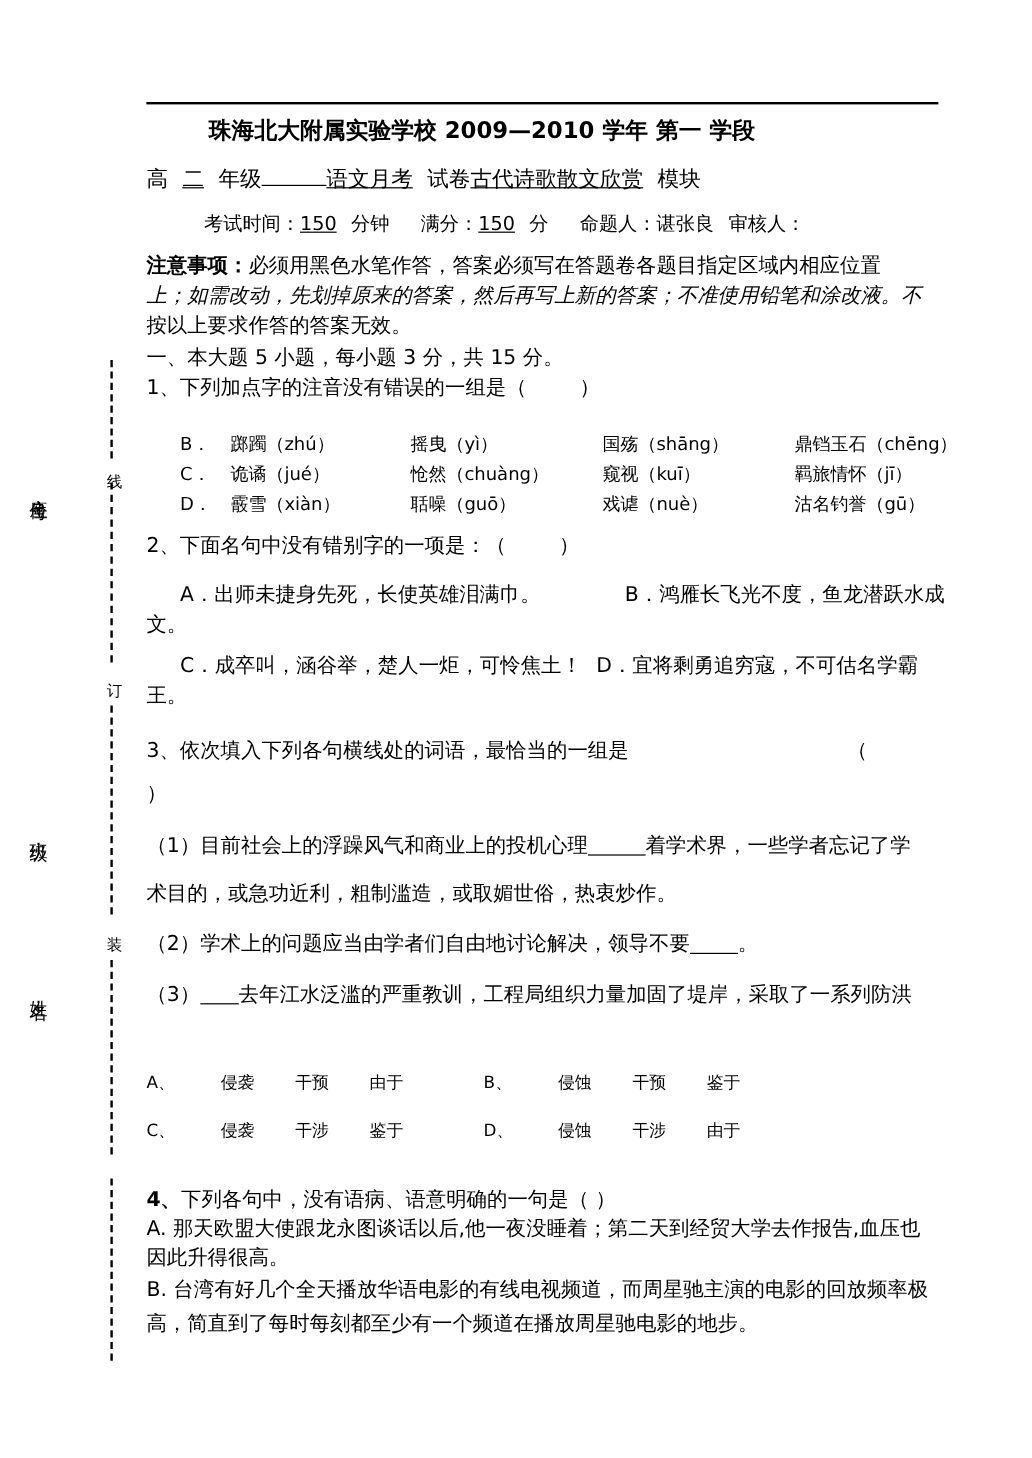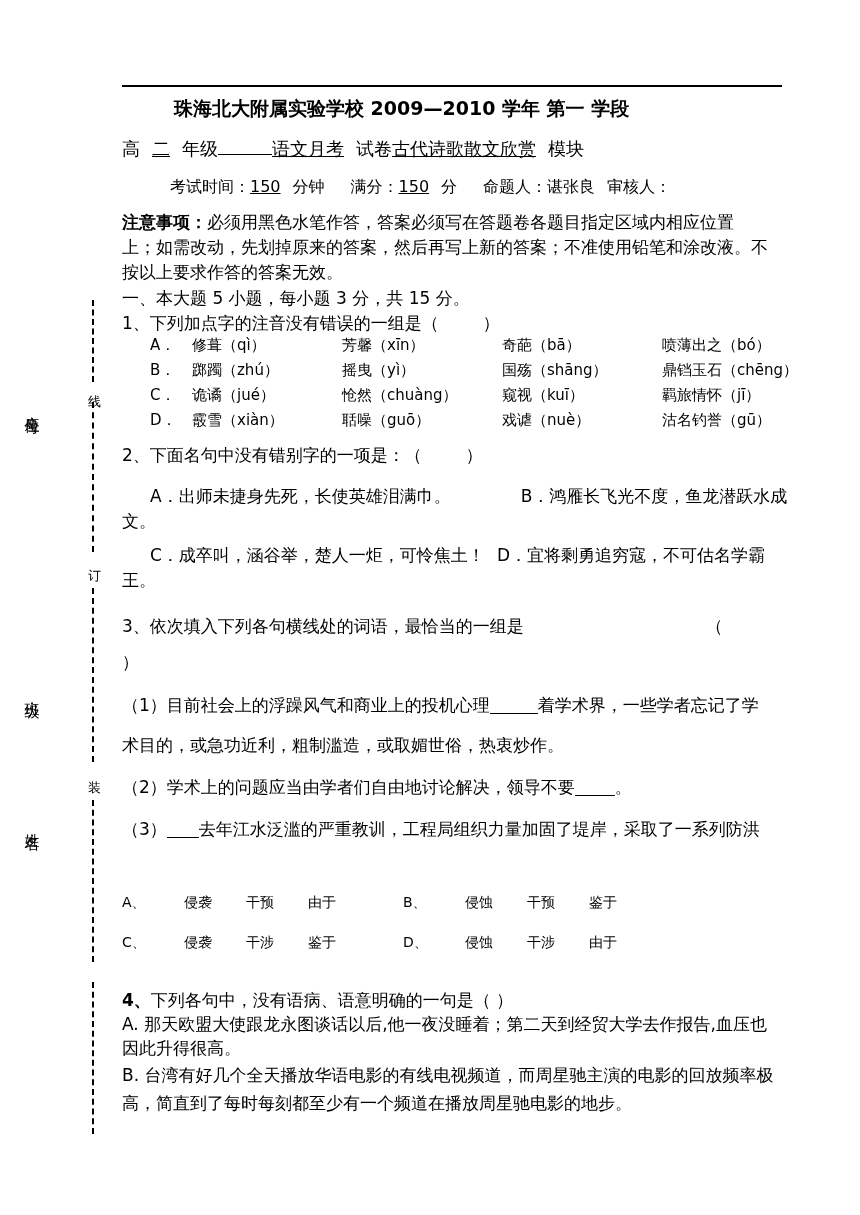--- a/index.html
+++ b/index.html
@@ -188,38 +188,35 @@
       <span>高</span><span class="gap-s"></span><span class="ul">二</span><span class="gap-s"></span><span>年级</span><span class="blank-u bu-54"></span><span class="ul">语文月考</span><span class="gap-s"></span><span>试卷</span><span class="ul">古代诗歌散文欣赏</span><span class="gap-s"></span><span>模块</span>
     </div>
 
     <div class="title-line" id="title-info">
       <span>考试时间：</span><span class="ul">150</span><span class="gap-s"></span><span>分钟</span><span class="gap-m"></span><span>满分：</span><span class="ul">150</span><span class="gap-s"></span><span>分</span><span class="gap-m"></span><span>命题人：</span><span>谌张良</span><span class="gap-s"></span><span>审核人：</span>
     </div>
 
     <div class="para" style="top:210px;">
       <span class="bold">注意事项：</span><span>必须用黑色水笔作答，答案必须写在答题卷各题目指定区域内相应位置</span>
     </div>
-    <div class="para" style="top:235px;">
+    <div class="para" style="top:235px;font-style:italic;">
       <span>上；如需改动，先划掉原来的答案，然后再写上新的答案；不准使用铅笔和涂改液。不</span>
     </div>
     <div class="para" style="top:260px;">
       <span>按以上要求作答的答案无效。</span>
     </div>
 
     <div class="para" style="top:286px;">
       <span>一、本大题 5 小题，每小题 3 分，共 15 分。</span>
     </div>
 
     <div class="para" style="top:311px;">
       <span>1、</span><span>下列加点字的注音没有错误的一组是（</span><span class="gap-l"></span><span>）</span>
     </div>
 
-    <div class="optrow" style="top:336px;">
-      <span class="lab">A．</span><span class="oc c1">修葺（qì）</span><span class="oc c2">芳馨（xīn）</span><span class="oc c3">奇葩（bā）</span><span class="oc c4">喷薄出之（bó）</span>
-    </div>
     <div class="optrow" style="top:361px;">
       <span class="lab">B．</span><span class="oc c1">踯躅（zhú）</span><span class="oc c2">摇曳（yì）</span><span class="oc c3">国殇（shāng）</span><span class="oc c4">鼎铛玉石（chēng）</span>
     </div>
     <div class="optrow" style="top:386px;">
       <span class="lab">C．</span><span class="oc c1">诡谲（jué）</span><span class="oc c2">怆然（chuàng）</span><span class="oc c3">窥视（kuī）</span><span class="oc c4">羁旅情怀（jī）</span>
     </div>
     <div class="optrow" style="top:411px;">
       <span class="lab">D．</span><span class="oc c1">霰雪（xiàn）</span><span class="oc c2">聒噪（guō）</span><span class="oc c3">戏谑（nuè）</span><span class="oc c4">沽名钓誉（gū）</span>
     </div>
 

